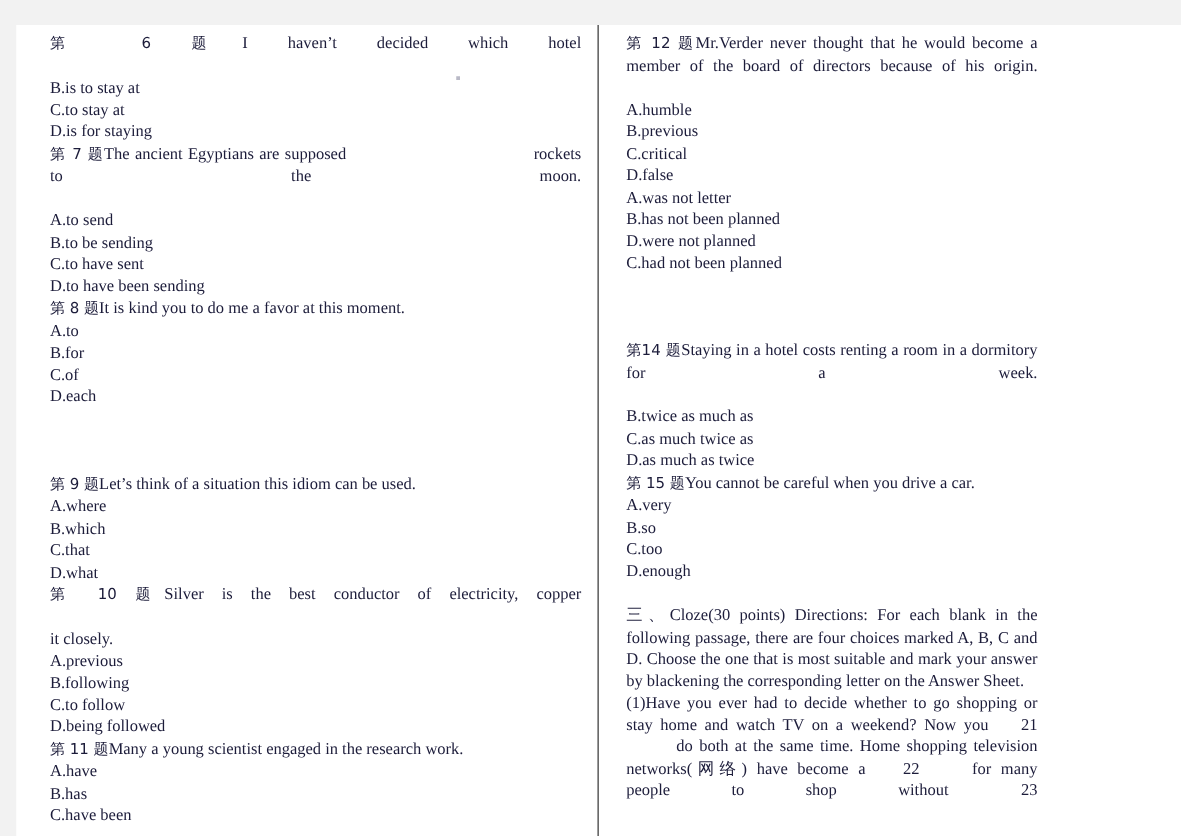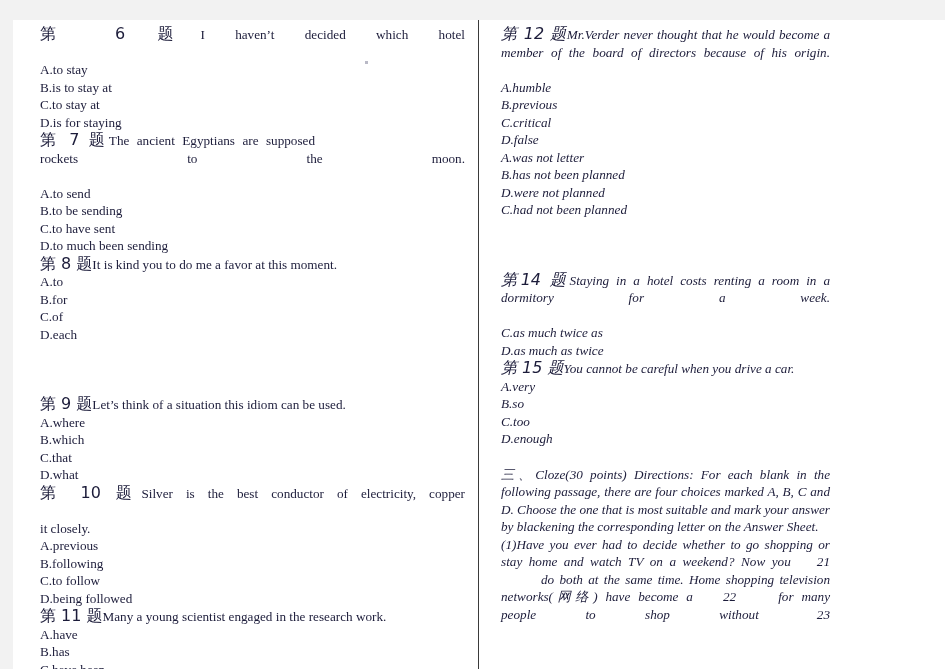--- a/index.html
+++ b/index.html
@@ -41,21 +41,20 @@
     width: 465px;
     padding-left: 27px;
     padding-right: 13px;
   }
   .col-right {
     left: 465px;
     width: 376px;
     padding-left: 22px;
     padding-right: 24px;
     border-left: 1px solid #3a3a3a;
-    font-style: italic;
   }
   .col-inner {
     padding-top: 5px;
   }
   p.line {
     margin: 0;
     padding: 0;
     font-size: 13.2px;
     line-height: 17.5px;
     color: #1c1c3a;
@@ -69,21 +68,21 @@
   p.just-all {
     text-align: justify;
   }
   p.just-all::after {
     content: "";
     display: inline-block;
     width: 100%;
   }
   .cn {
     font-family: "DejaVu Sans", "Liberation Sans", sans-serif;
-    font-size: 16px;
+    font-size: 12px;
   }
   .blank-gap {
     display: inline-block;
   }
   .spacer {
     display: block;
   }
   .dot-artifact {
     position: absolute;
     left: 352px;
@@ -98,30 +97,29 @@
 <body>
 
 <div id="page">
 
   <div class="columns">
 
     <div class="col col-left">
       <div class="col-inner">
 
         <p class="line just-all"><span class="cn q-head">第 6 题</span><span>I  haven’t  decided  which  hotel</span></p>
-        <p class="line">A.to   stay</p>
         <p class="line">B.is   to   stay   at</p>
         <p class="line">C.to   stay   at</p>
         <p class="line">D.is   for   staying</p>
 
         <p class="line just-all"><span class="cn q-head">第 7 题</span><span>The  ancient  Egyptians  are  supposed</span><span class="blank-gap" style="width:150px"></span><span>rockets  to  the  moon.</span></p>
         <p class="line">A.to   send</p>
         <p class="line">B.to   be   sending</p>
         <p class="line">C.to   have   sent</p>
-        <p class="line">D.to   much   been   sending</p>
+        <p class="line">D.to   have   been   sending</p>
 
         <p class="line"><span class="cn q-head">第 8 题</span><span>It  is  kind  you  to  do  me  a  favor  at  this  moment.</span></p>
         <p class="line">A.to</p>
         <p class="line">B.for</p>
         <p class="line">C.of</p>
         <p class="line">D.each</p>
 
         <div class="spacer" style="height:52px"></div>
 
         <p class="line"><span class="cn q-head">第 9 题</span><span>Let’s  think  of  a  situation  this  idiom  can  be  used.</span></p>
@@ -156,20 +154,21 @@
         <p class="line">D.false</p>
 
         <p class="line">A.was   not   letter</p>
         <p class="line">B.has   not   been   planned</p>
         <p class="line">D.were   not   planned</p>
         <p class="line">C.had   not   been   planned</p>
 
         <div class="spacer" style="height:52px"></div>
 
         <p class="line just-all"><span class="cn q-head">第14 题</span><span>Staying  in  a  hotel  costs  renting  a  room  in  a  dormitory  for  a  week.</span></p>
+        <p class="line">B.twice   as   much   as</p>
         <p class="line">C.as   much   twice   as</p>
         <p class="line">D.as   much   as   twice</p>
 
         <p class="line"><span class="cn q-head">第 15 题</span><span>You  cannot  be  careful  when  you  drive  a  car.</span></p>
         <p class="line">A.very</p>
         <p class="line">B.so</p>
         <p class="line">C.too</p>
         <p class="line">D.enough</p>
 
         <div class="spacer" style="height:18px"></div>

